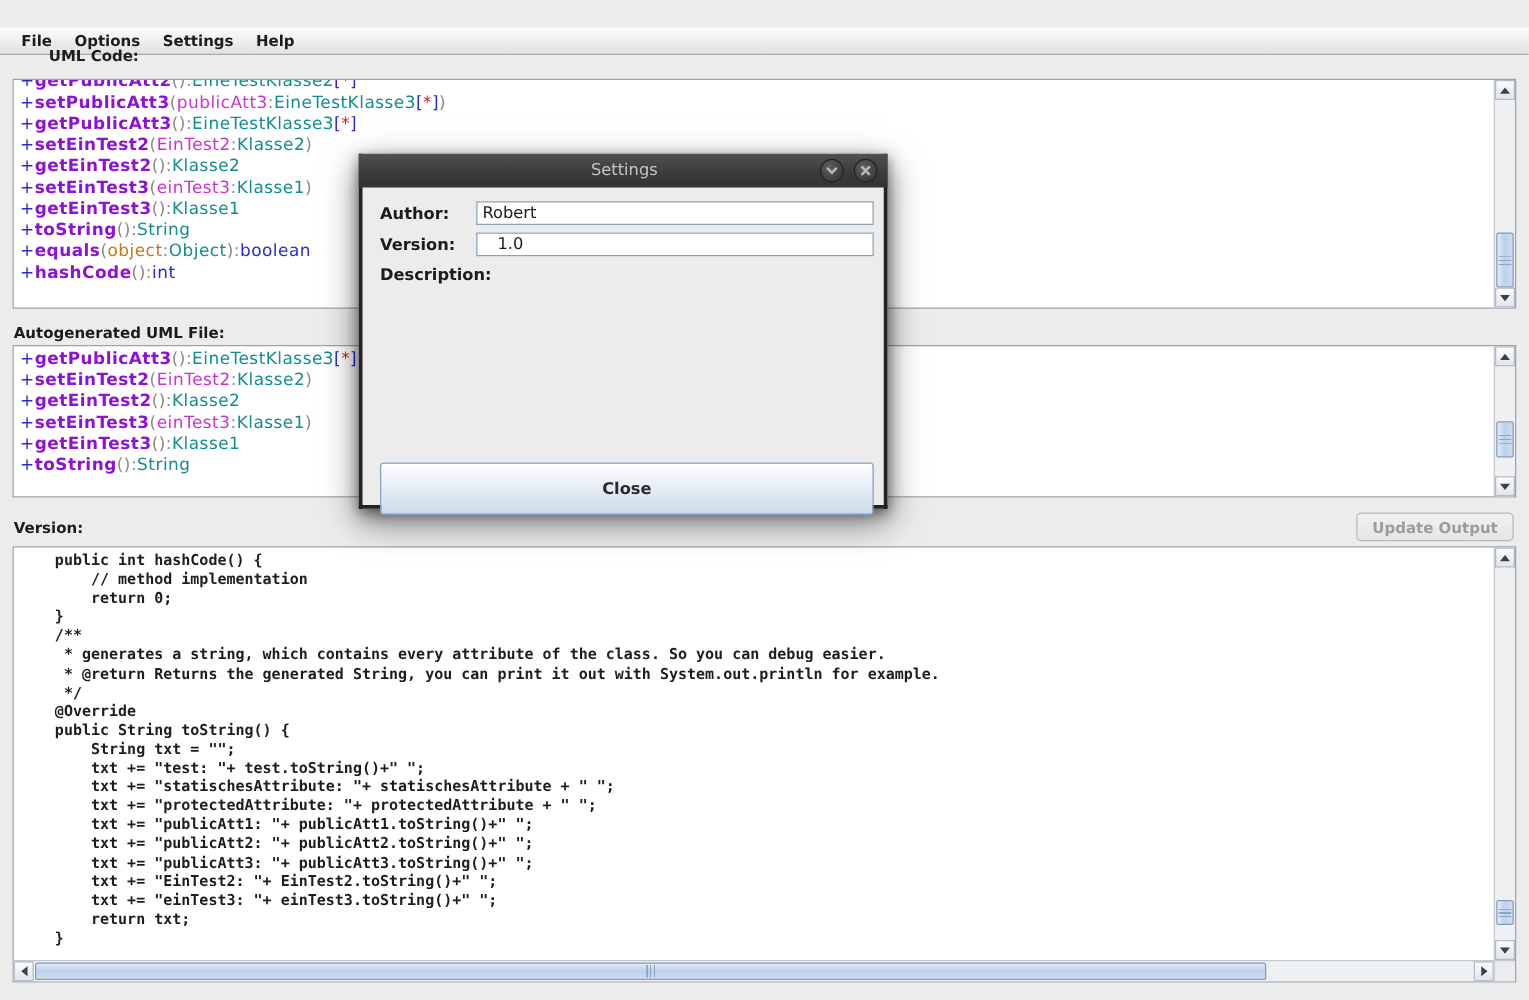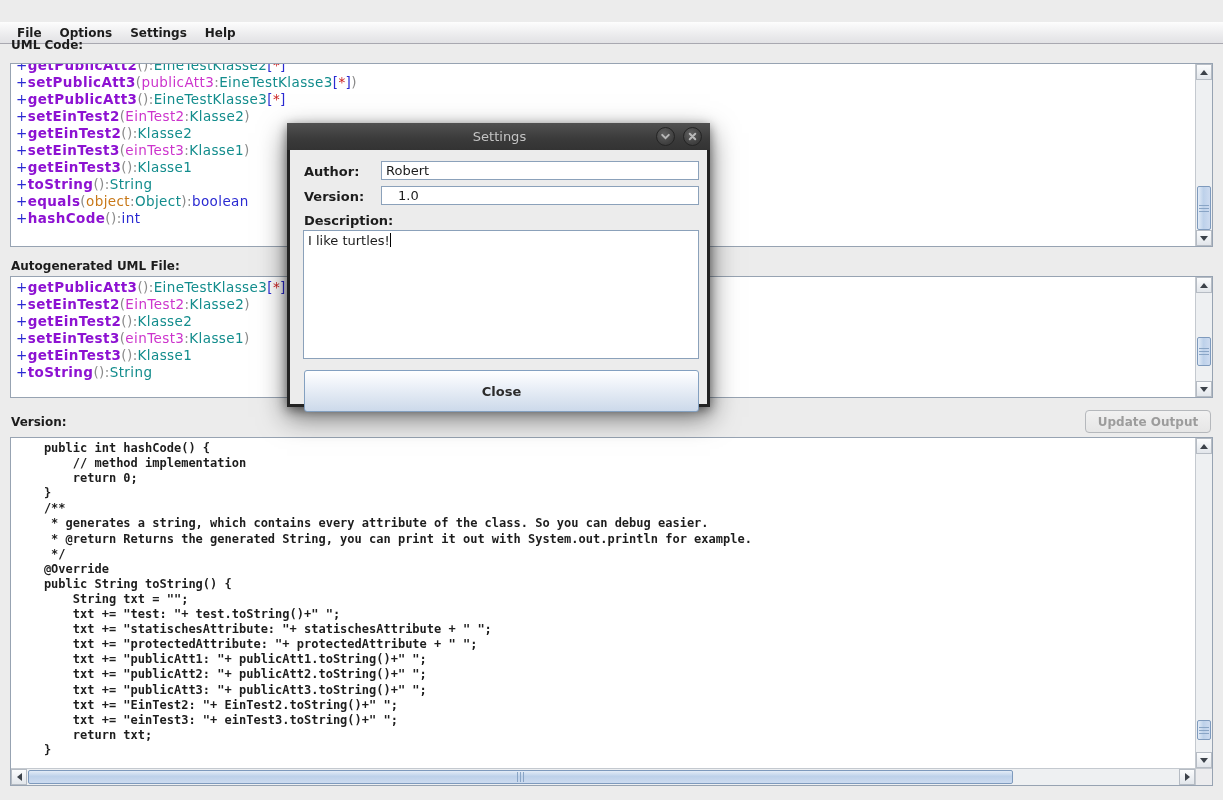--- a/index.html
+++ b/index.html
@@ -97,21 +97,21 @@
 <div class="window">
 
 
   <div class="menubar">
     <span class="menuitem">File</span>
     <span class="menuitem">Options</span>
     <span class="menuitem">Settings</span>
     <span class="menuitem">Help</span>
   </div>
 
-  <div class="sec-label" style="top:38px;">UML Code:</div>
+  <div class="sec-label" style="top:38px;margin-left:28px;">UML Code:</div>
   <div class="pane" style="left:10px; top:63px; width:1203px; height:184px;">
     <div class="content">
       <div class="uml-text" style="margin-top:-9px;"><div><span class="sg-b">+</span><span class="sg-n">getPublicAtt2</span><span class="sg-g">():</span><span class="sg-t">EineTestKlasse2</span><span class="sg-b">[</span><span class="sg-r">*</span><span class="sg-b">]</span></div><div><span class="sg-b">+</span><span class="sg-n">setPublicAtt3</span><span class="sg-g">(</span><span class="sg-m">publicAtt3</span><span class="sg-g">:</span><span class="sg-t">EineTestKlasse3</span><span class="sg-b">[</span><span class="sg-r">*</span><span class="sg-b">]</span><span class="sg-g">)</span></div><div><span class="sg-b">+</span><span class="sg-n">getPublicAtt3</span><span class="sg-g">():</span><span class="sg-t">EineTestKlasse3</span><span class="sg-b">[</span><span class="sg-r">*</span><span class="sg-b">]</span></div><div><span class="sg-b">+</span><span class="sg-n">setEinTest2</span><span class="sg-g">(</span><span class="sg-m">EinTest2</span><span class="sg-g">:</span><span class="sg-t">Klasse2</span><span class="sg-g">)</span></div><div><span class="sg-b">+</span><span class="sg-n">getEinTest2</span><span class="sg-g">():</span><span class="sg-t">Klasse2</span></div><div><span class="sg-b">+</span><span class="sg-n">setEinTest3</span><span class="sg-g">(</span><span class="sg-m">einTest3</span><span class="sg-g">:</span><span class="sg-t">Klasse1</span><span class="sg-g">)</span></div><div><span class="sg-b">+</span><span class="sg-n">getEinTest3</span><span class="sg-g">():</span><span class="sg-t">Klasse1</span></div><div><span class="sg-b">+</span><span class="sg-n">toString</span><span class="sg-g">():</span><span class="sg-t">String</span></div><div><span class="sg-b">+</span><span class="sg-n">equals</span><span class="sg-g">(</span><span class="sg-o">object</span><span class="sg-g">:</span><span class="sg-t">Object</span><span class="sg-g">):</span><span class="sg-b">boolean</span></div><div><span class="sg-b">+</span><span class="sg-n">hashCode</span><span class="sg-g">():</span><span class="sg-b">int</span></div></div>
     </div>
     <div class="vsb">
       <div class="sb-btn sb-up">
           <i class="tri-up"></i>
         </div>
       <div class="vthumb" style="top:122px; height:44px;">
           <div class="grip-h"></div>
@@ -210,16 +210,15 @@
     </span>
   </div>
 
   <div class="dlg-label" style="left:14px; top:41px;">Author:</div>
   <input class="dlg-field" style="left: 91px; top: 38px; width: 318px;" value="Robert">
 
   <div class="dlg-label" style="left:14px; top:66px;">Version:</div>
   <input class="dlg-field" style="left: 91px; top: 63px; width: 318px; padding-left: 16px;" value="1.0">
 
   <div class="dlg-label" style="left:14px; top:90px;">Description:</div>
-  <div class="dlg-textarea"><span>I like turtles!</span><span class="caret"></span></div>
 
   <div class="dlg-close">Close</div>
 </div>
 
 </body></html>

